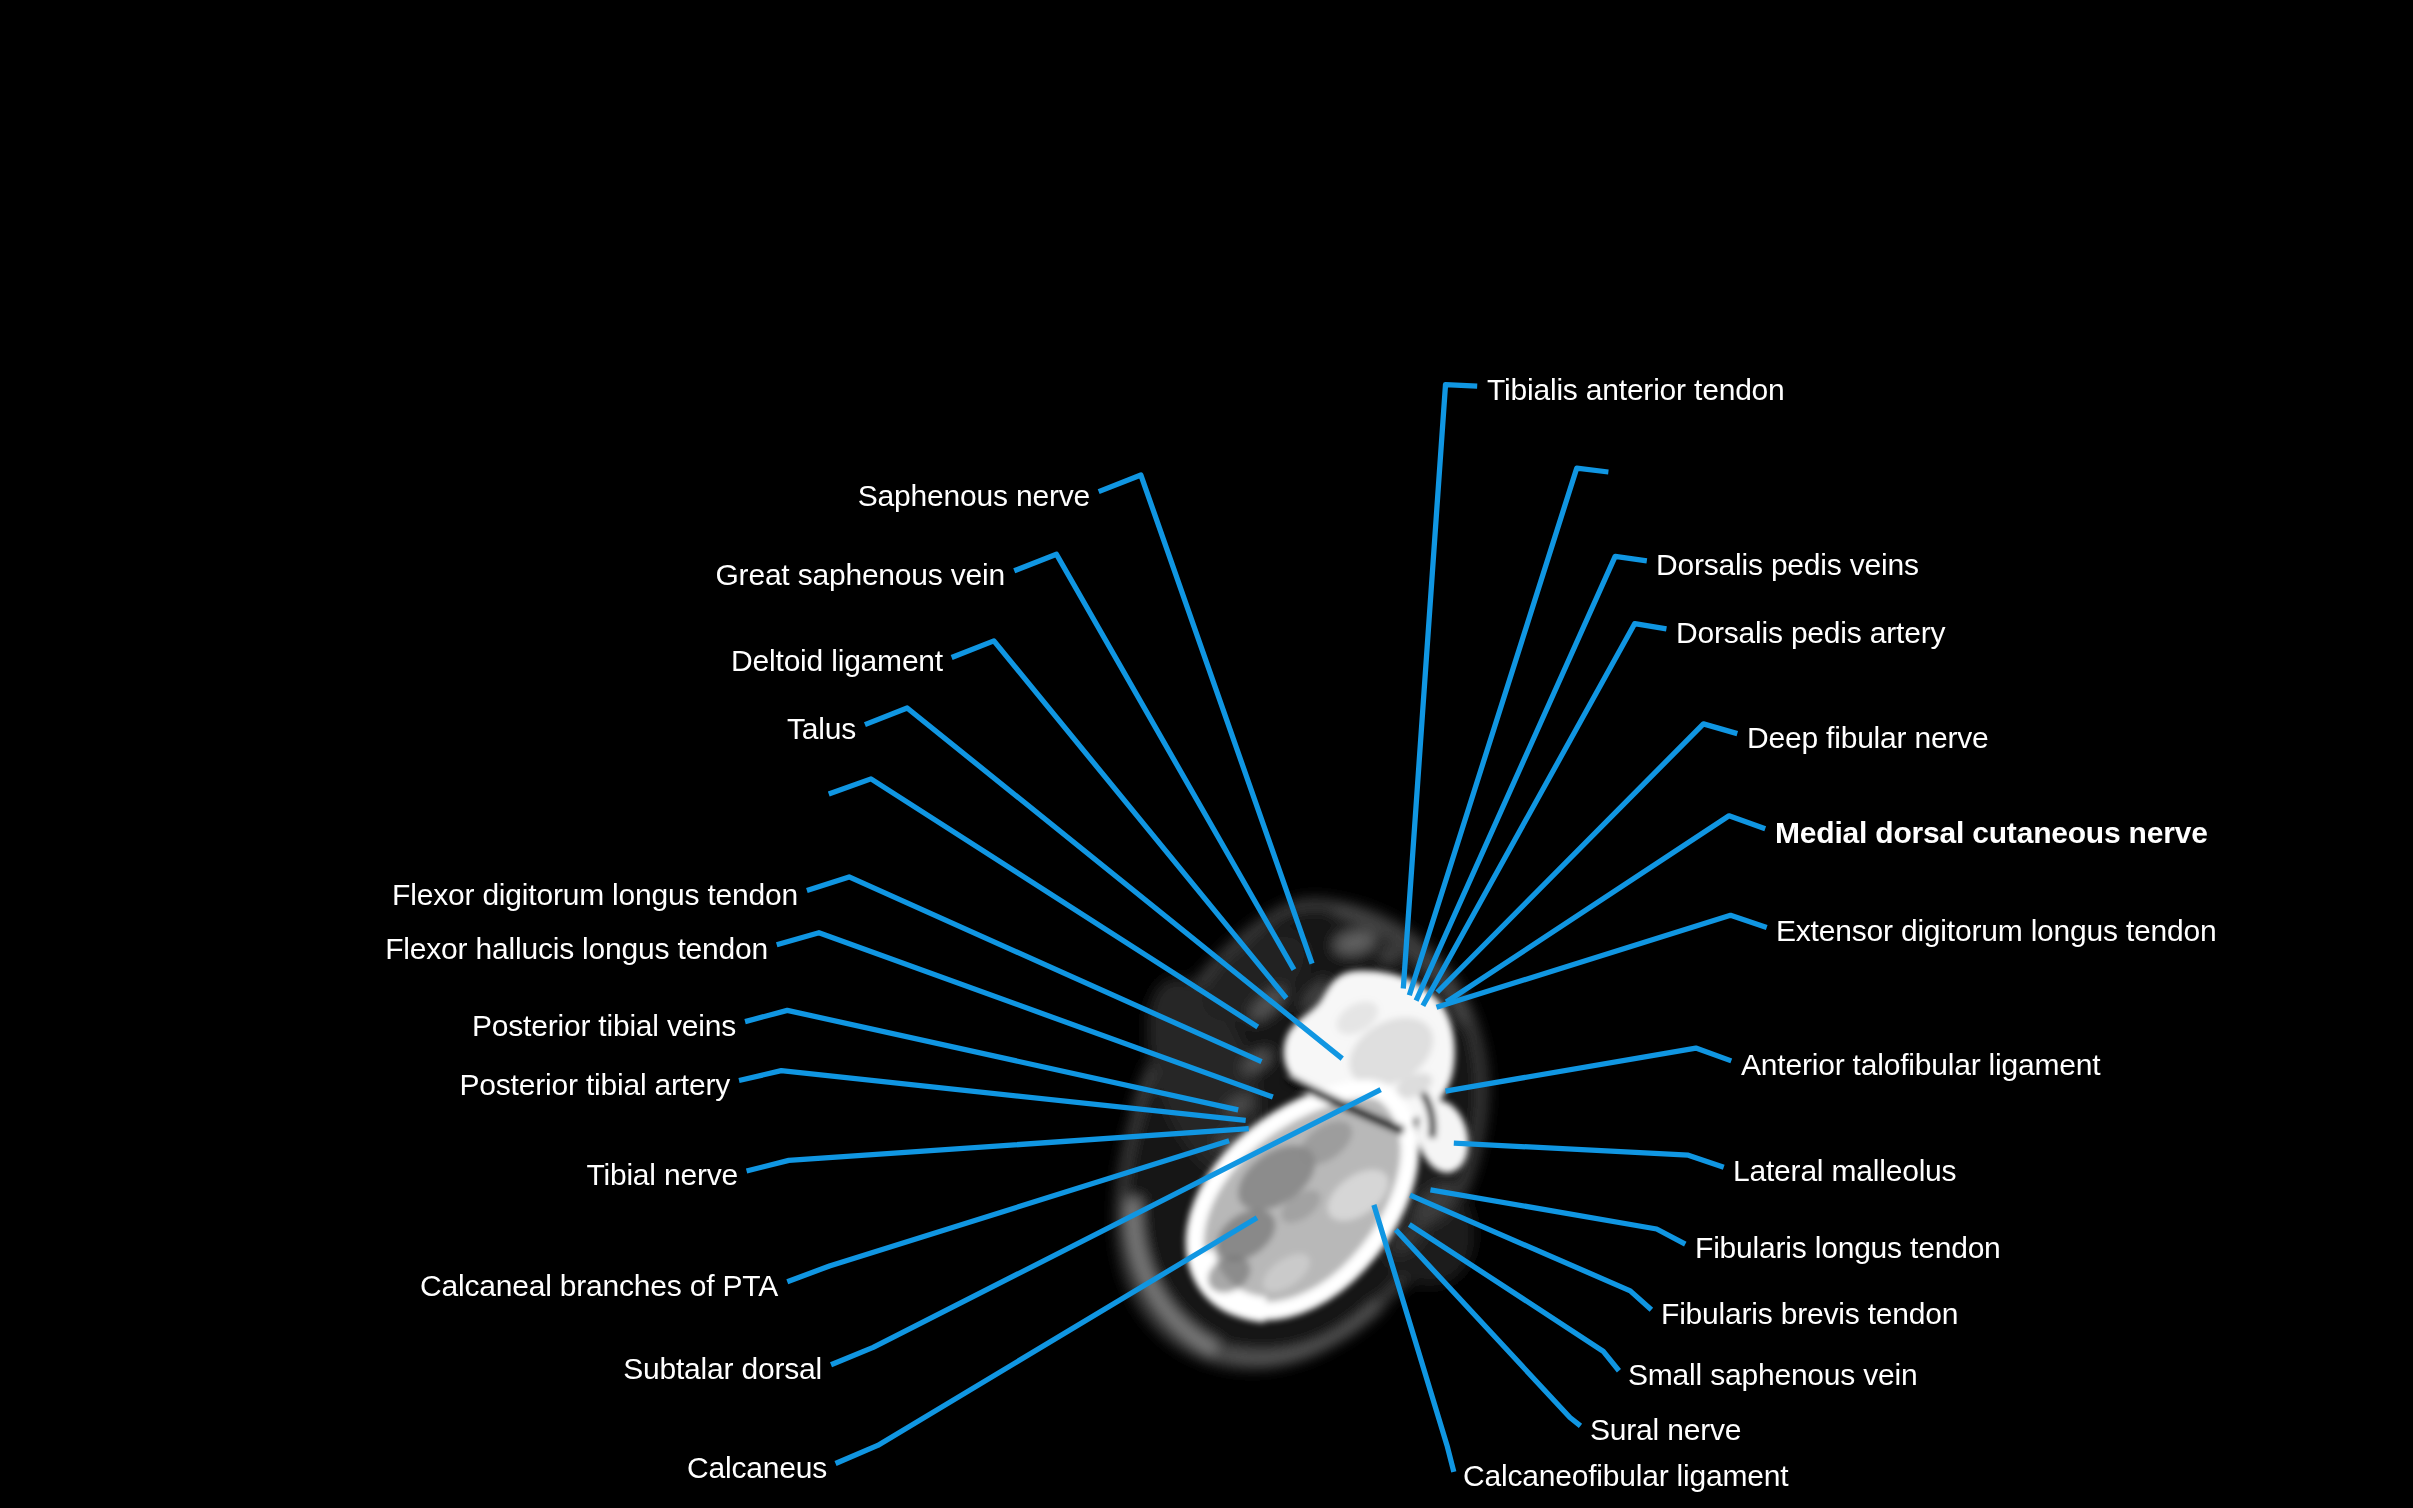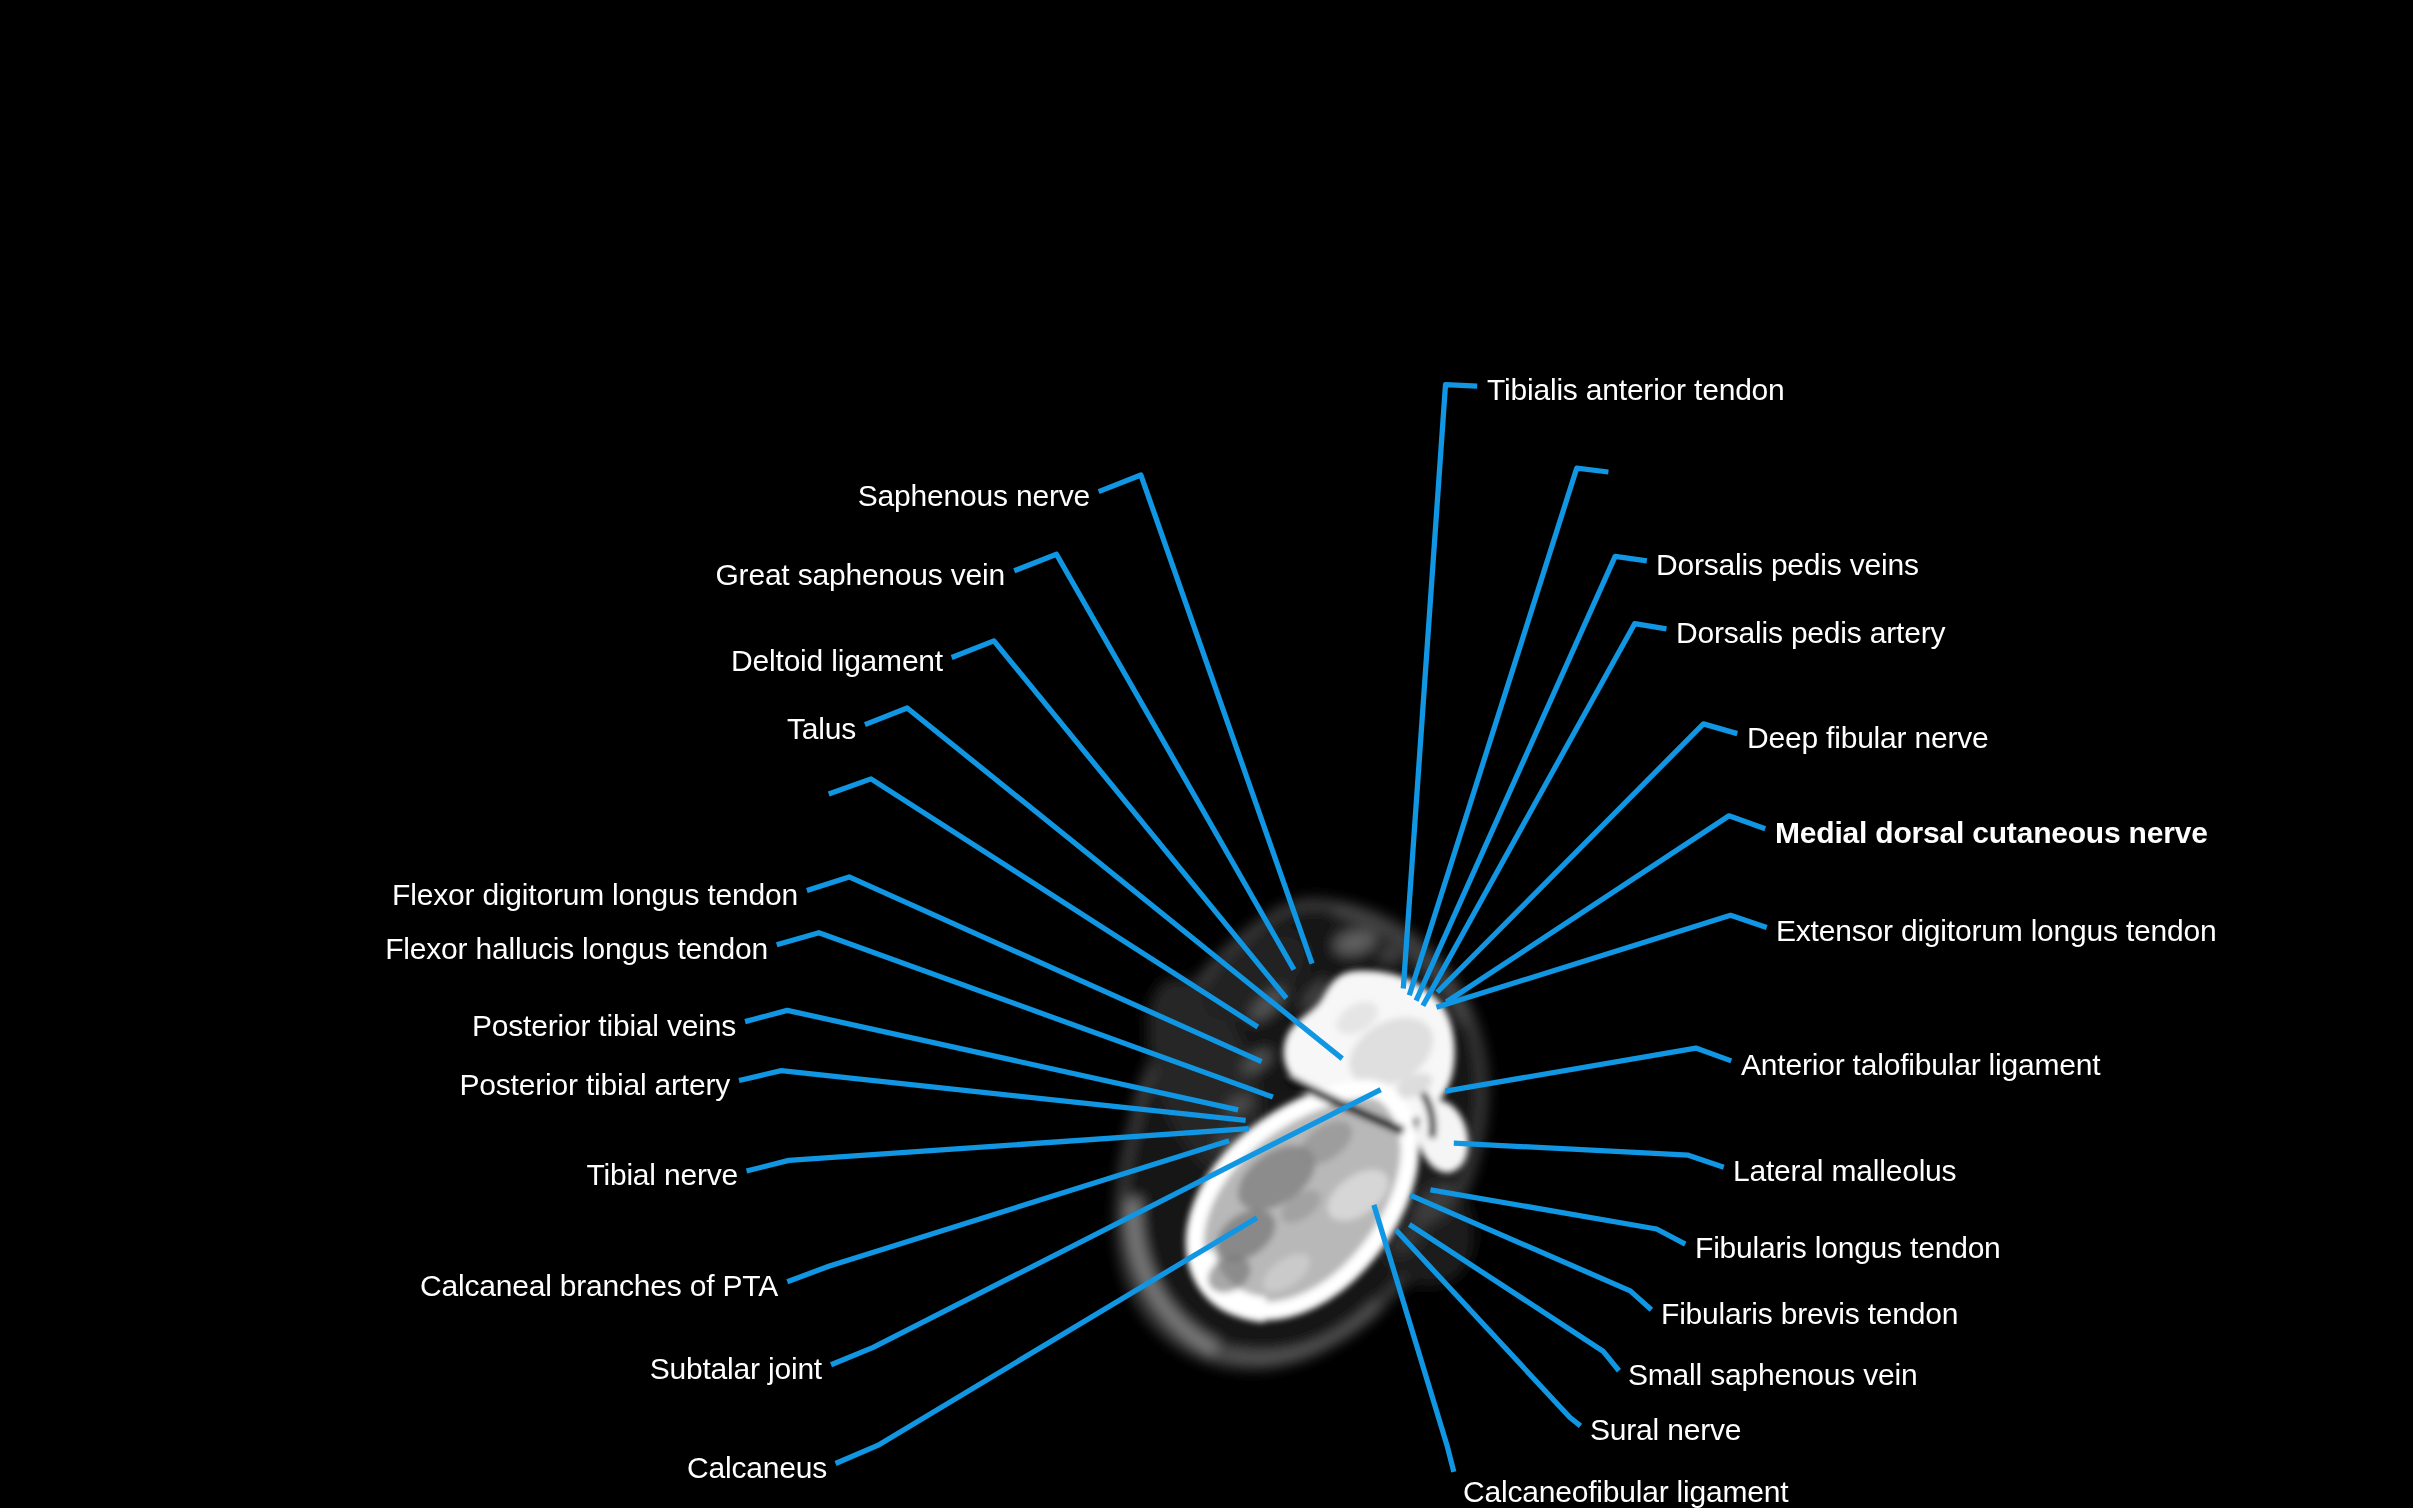--- a/index.html
+++ b/index.html
@@ -134,31 +134,31 @@
       <div class="anno left" style="left: 1090px; top: 496px;">Saphenous nerve</div>
       <div class="anno left" style="left: 1005px; top: 575px;">Great saphenous vein</div>
       <div class="anno left" style="left: 943px; top: 661px;">Deltoid ligament</div>
       <div class="anno left" style="left: 856px; top: 729px;">Talus</div>
       <div class="anno left" style="left: 798px; top: 895px;">Flexor digitorum longus tendon</div>
       <div class="anno left" style="left: 768px; top: 949px;">Flexor hallucis longus tendon</div>
       <div class="anno left" style="left: 736px; top: 1026px;">Posterior tibial veins</div>
       <div class="anno left" style="left: 730px; top: 1085px;">Posterior tibial artery</div>
       <div class="anno left" style="left: 738px; top: 1175px;">Tibial nerve</div>
       <div class="anno left" style="left: 778px; top: 1286px;">Calcaneal branches of PTA</div>
-      <div class="anno left" style="left: 822px; top: 1369px;">Subtalar joint</div>
+      <div class="anno left" style="left: 822px; top: 1369px;">Subtalar dorsal</div>
       <div class="anno left" style="left: 827px; top: 1468px;">Calcaneus</div>
       <div class="anno right" style="left: 1487px; top: 390px;">Tibialis anterior tendon</div>
       <div class="anno right" style="left: 1656px; top: 565px;">Dorsalis pedis veins</div>
       <div class="anno right" style="left: 1676px; top: 633px;">Dorsalis pedis artery</div>
       <div class="anno right" style="left: 1747px; top: 738px;">Deep fibular nerve</div>
       <div class="anno right" style="left: 1775px; top: 833px; font-weight: bold;">Medial dorsal cutaneous nerve</div>
       <div class="anno right" style="left: 1776px; top: 931px;">Extensor digitorum longus tendon</div>
       <div class="anno right" style="left: 1741px; top: 1065px;">Anterior talofibular ligament</div>
       <div class="anno right" style="left: 1733px; top: 1171px;">Lateral malleolus</div>
       <div class="anno right" style="left: 1695px; top: 1248px;">Fibularis longus tendon</div>
       <div class="anno right" style="left: 1661px; top: 1314px;">Fibularis brevis tendon</div>
       <div class="anno right" style="left: 1628px; top: 1375px;">Small saphenous vein</div>
       <div class="anno right" style="left: 1590px; top: 1430px;">Sural nerve</div>
-      <div class="anno right" style="left: 1463px; top: 1476px; margin-top: 16px;">Calcaneofibular ligament</div>
+      <div class="anno right" style="left: 1463px; top: 1476px;">Calcaneofibular ligament</div>
     </div>
 
 </div>
 
 
 </body></html>

